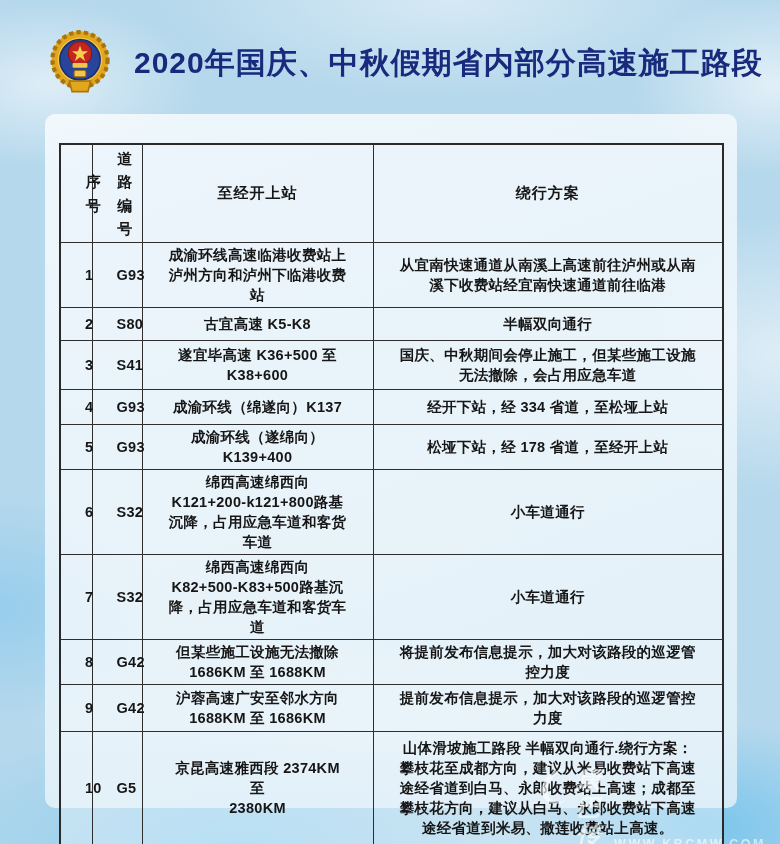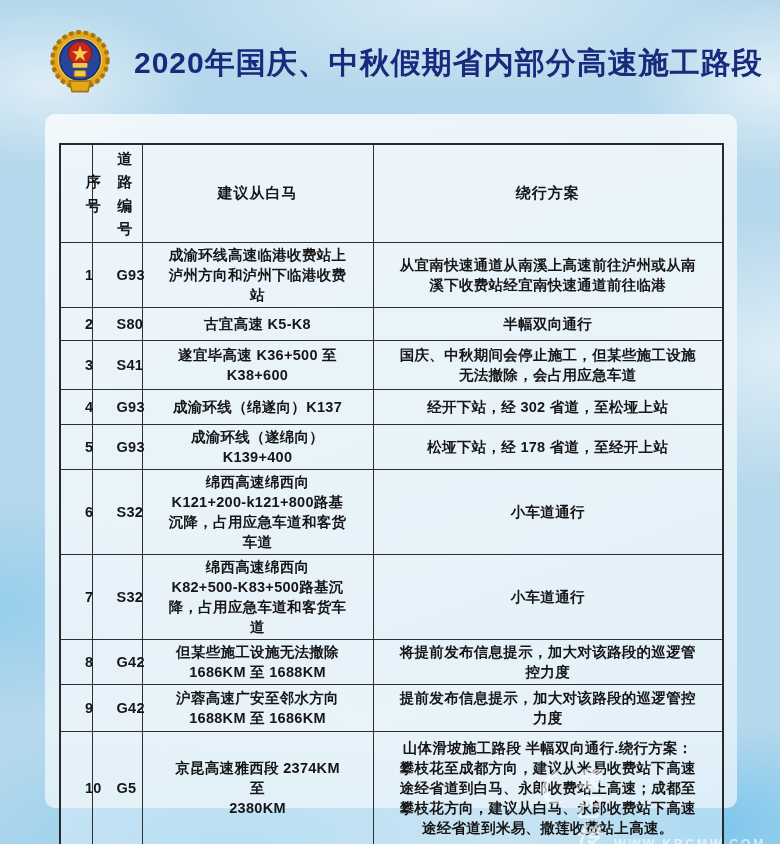--- a/index.html
+++ b/index.html
@@ -113,21 +113,21 @@
     <colgroup>
       <col style="width:32px">
         <col style="width:50px">
         <col style="width:231px">
         <col style="width:350px">
     </colgroup>
     <thead>
       <tr>
         <th><span class="vtext">序号</span></th>
         <th><span class="vtext">道路编号</span></th>
-        <th>建议从白马</th>
+        <th>至经开上站</th>
         <th>绕行方案</th>
       </tr>
     </thead>
     <tbody>
         <tr>
           <td class="c-seq">1</td>
           <td class="c-code">G93</td>
           <td class="c-section">成渝环线高速临港收费站上泸州方向和泸州下临港收费站</td>
           <td class="c-plan">从宜南快速通道从南溪上高速前往泸州或从南溪下收费站经宜南快速通道前往临港</td>
         </tr>
@@ -141,21 +141,21 @@
           <td class="c-seq">3</td>
           <td class="c-code">S41</td>
           <td class="c-section">遂宜毕高速 K36+500 至
 K38+600</td>
           <td class="c-plan">国庆、中秋期间会停止施工，但某些施工设施无法撤除，会占用应急车道</td>
         </tr>
         <tr>
           <td class="c-seq">4</td>
           <td class="c-code">G93</td>
           <td class="c-section">成渝环线（绵遂向）K137</td>
-          <td class="c-plan">经开下站，经 302 省道，至松垭上站</td>
+          <td class="c-plan">经开下站，经 334 省道，至松垭上站</td>
         </tr>
         <tr>
           <td class="c-seq">5</td>
           <td class="c-code">G93</td>
           <td class="c-section">成渝环线（遂绵向）K139+400</td>
           <td class="c-plan">松垭下站，经 178 省道，至经开上站</td>
         </tr>
         <tr>
           <td class="c-seq">6</td>
           <td class="c-code">S32</td>

